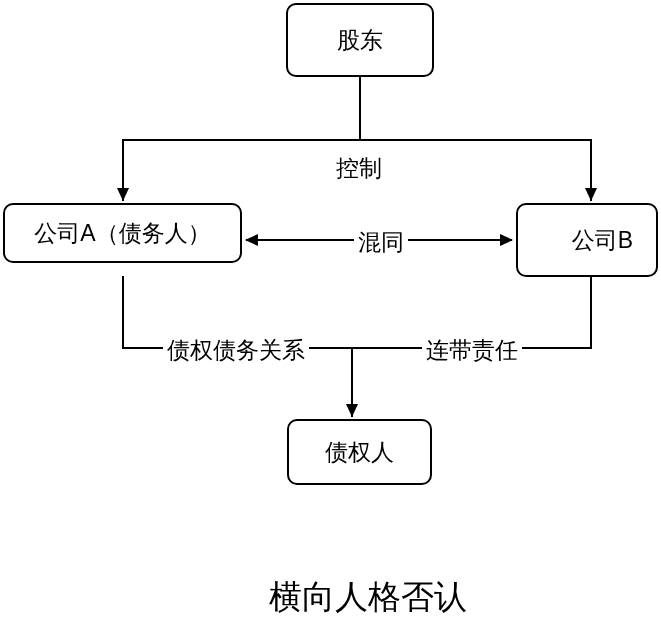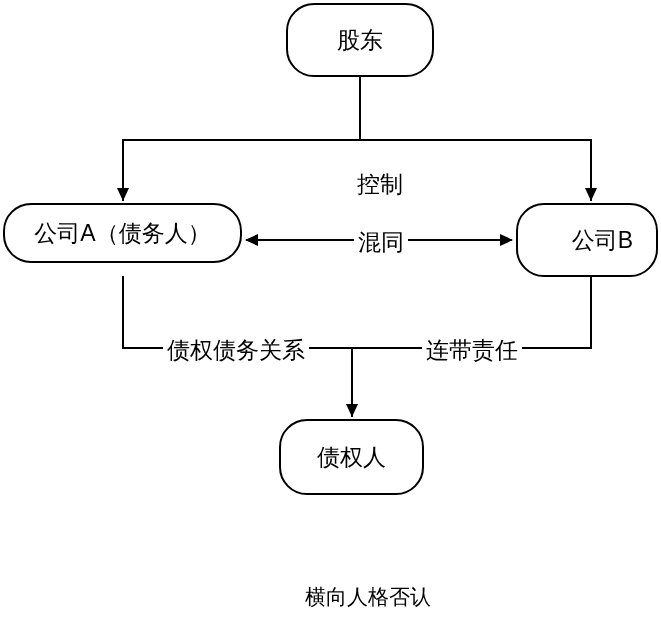--- a/index.html
+++ b/index.html
@@ -14,51 +14,51 @@
   }
   .connector-layer {
     position: absolute;
     left: 0; top: 0;
     width: 661px; height: 628px;
   }
   .node {
     position: absolute;
     box-sizing: border-box;
     border: 2px solid #000000;
-    border-radius: 28px;
+    border-radius: 10px;
     background: #ffffff;
     display: flex;
     align-items: center;
     justify-content: center;
     font-size: 23px;
     line-height: 1;
     white-space: nowrap;
   }
   .node-shareholder { left: 286px; top: 3px;   width: 148px; height: 74px; }
   .node-company-a   { left: 3px;   top: 203px; width: 239px; height: 60px; }
   .node-company-b   { left: 516px; top: 203px; width: 142px; height: 74px; padding-left: 31px; }
-  .node-creditor    { left: 279px; top: 419px; width: 145px; height: 76px; }
+  .node-creditor    { left: 287px; top: 419px; width: 145px; height: 66px; }
   .edge-label {
     position: absolute;
     transform: translate(-50%, -50%);
     background: #ffffff;
     padding: 0 4px;
     font-size: 23px;
     line-height: 1.15;
     white-space: nowrap;
   }
-  .label-control        { left: 380px; top: 168px; margin-top: 16px; }
+  .label-control        { left: 359px; top: 168px; }
   .label-commingle      { left: 369px; top: 242px; margin-left: 12px; }
   .label-debt-relation  { left: 236px; top: 350px; }
   .label-joint-liability{ left: 472px; top: 350px; }
   .diagram-caption {
     position: absolute;
     left: 368px; top: 597px;
     transform: translate(-50%, -50%);
-    font-size: 21px;
+    font-size: 33px;
     line-height: 1.1;
     white-space: nowrap;
   }
 </style>
 </head>
 <body>
 
 <div class="canvas">
 
   <svg class="connector-layer" width="661" height="628" viewBox="0 0 661 628" fill="none" xmlns="http://www.w3.org/2000/svg">

